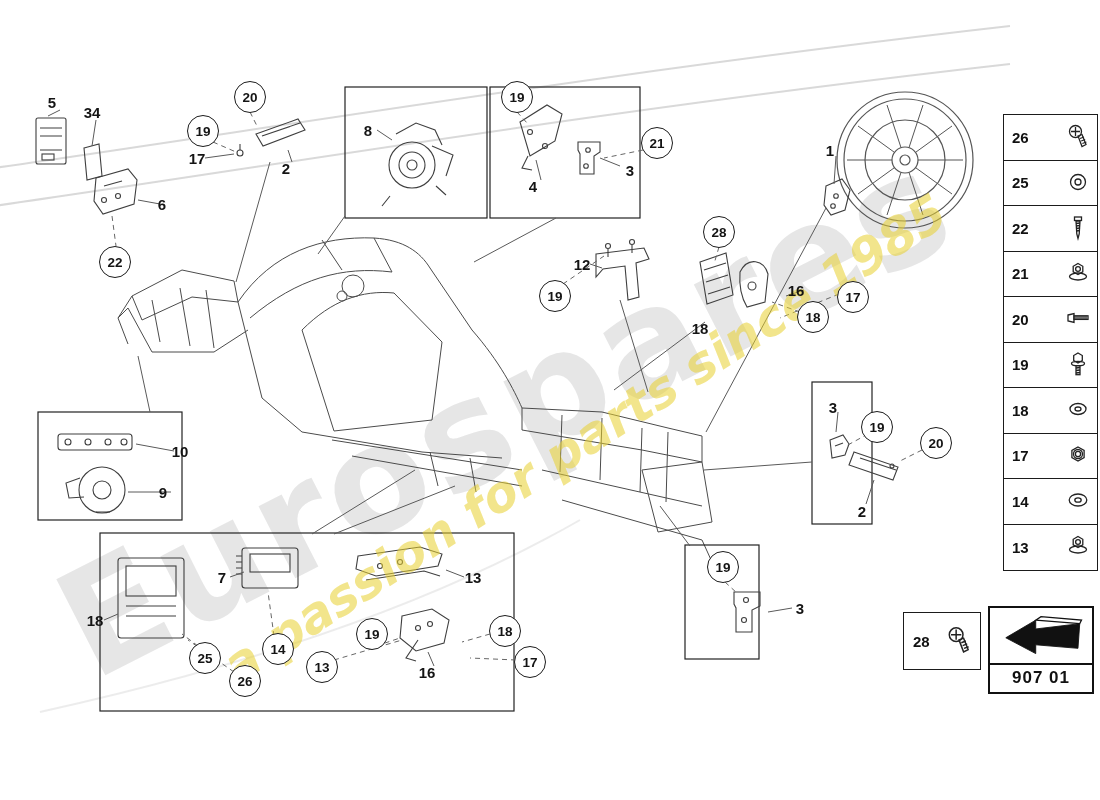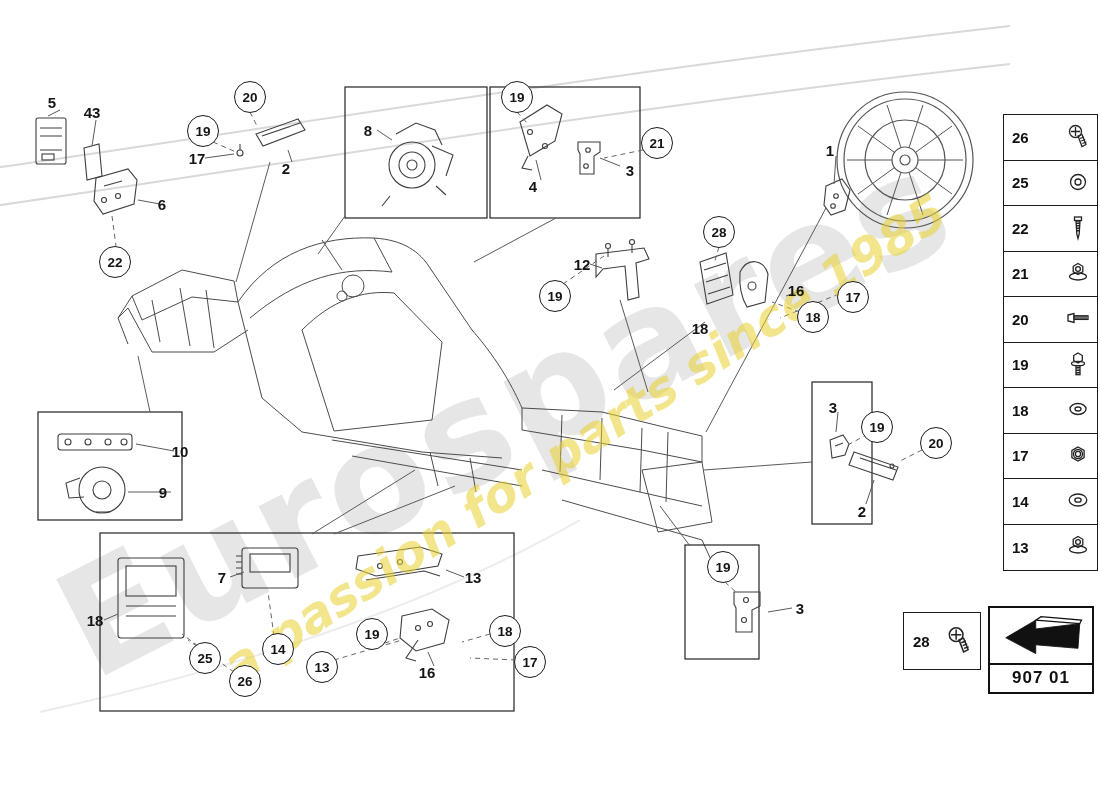--- a/index.html
+++ b/index.html
@@ -233,21 +233,21 @@
       <path d="M376,646 L400,638"></path>
       <path d="M490,634 L462,642"></path>
       <path d="M516,660 L470,658"></path>
       <path d="M725,582 L738,594"></path>
     </g>
   </svg>
 
   <div class="wm-tag">a passion for parts since 1985</div>
 
   <div class="co plain" style="left:52px;top:102px">5</div>
-  <div class="co plain" style="left:92px;top:112px">43</div>
+  <div class="co plain" style="left:92px;top:112px">34</div>
   <div class="co plain" style="left:162px;top:204px">6</div>
   <div class="co circle" style="left:115px;top:262px">22</div>
   <div class="co circle" style="left:250px;top:97px">20</div>
   <div class="co circle" style="left:203px;top:131px">19</div>
   <div class="co plain" style="left:197px;top:158px">17</div>
   <div class="co plain" style="left:286px;top:168px">2</div>
   <div class="co plain" style="left:368px;top:130px">8</div>
   <div class="co circle" style="left:517px;top:97px">19</div>
   <div class="co plain" style="left:533px;top:186px">4</div>
   <div class="co plain" style="left:630px;top:170px">3</div>

